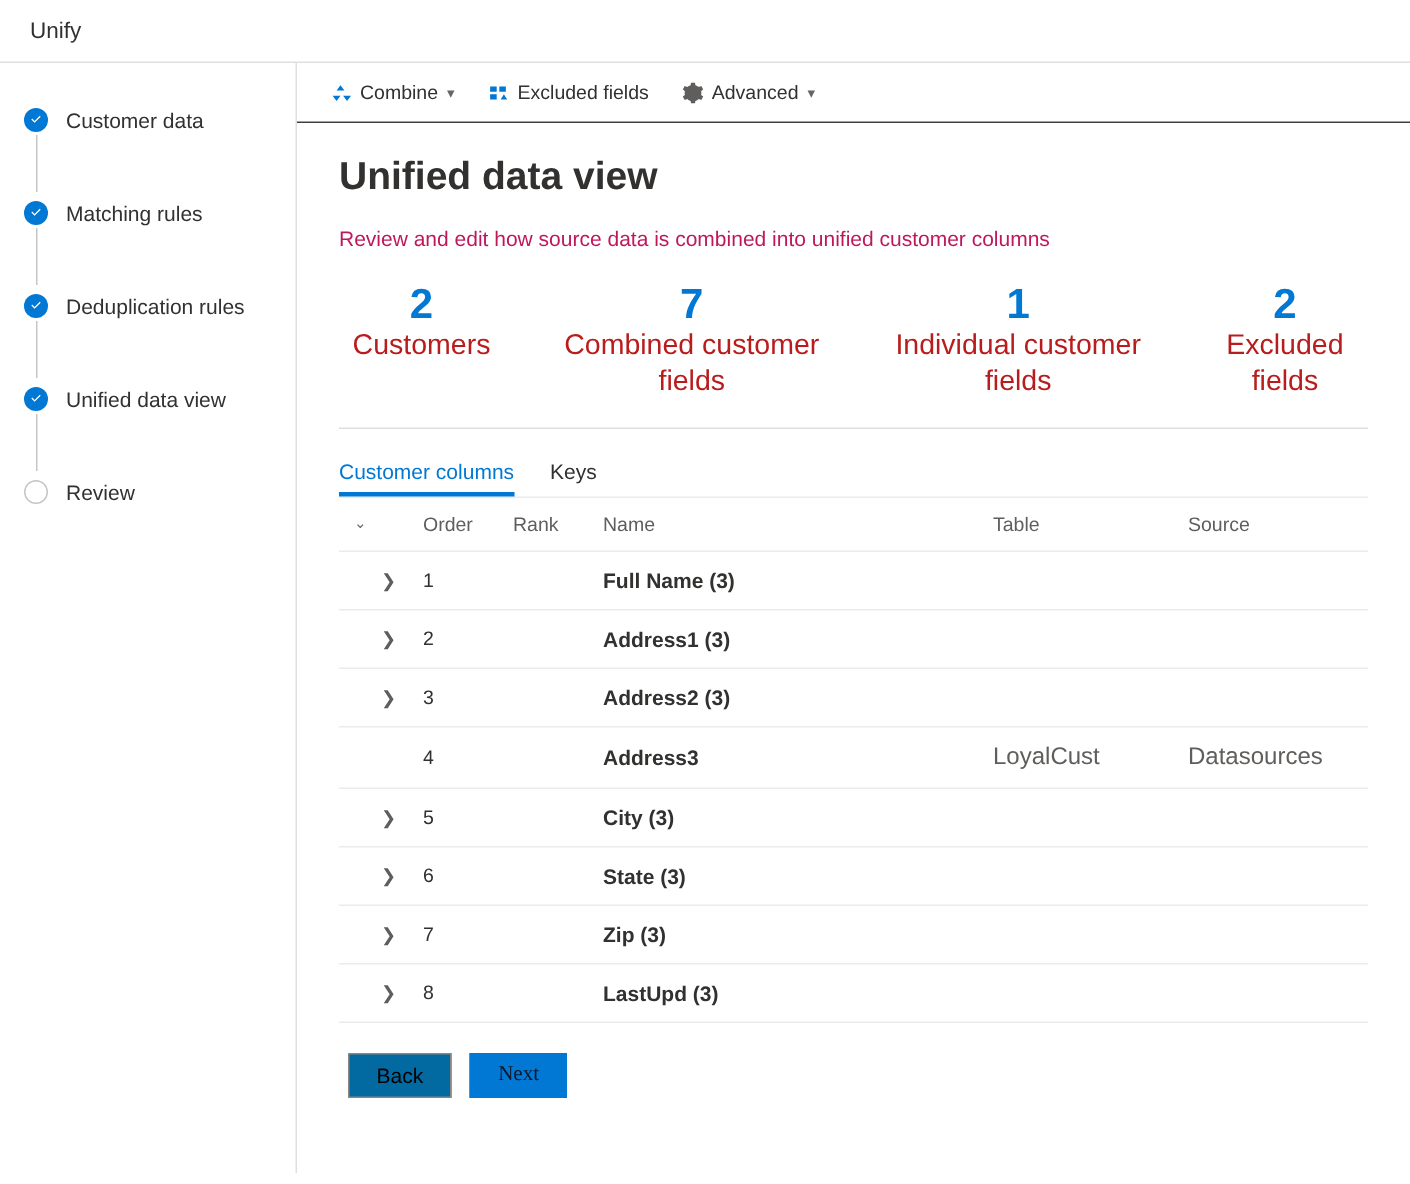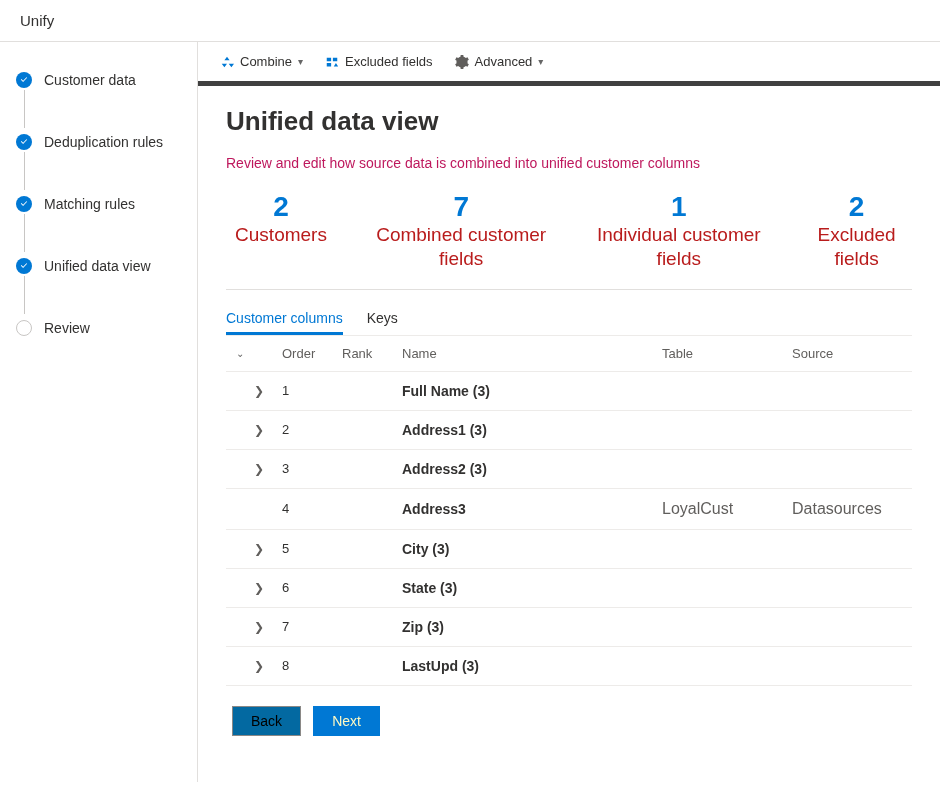--- a/index.html
+++ b/index.html
@@ -54,21 +54,21 @@
     .step-circle.pending { border: 1px solid #c8c6c4; background: #fff; }
     .step-label { font-size: 14px; }
     .step-item.padded { margin-bottom: 26px; }
 
     .main { flex: 1; padding: 0; }
     .toolbar {
       display: flex;
       align-items: flex-start;
       gap: 22px;
       padding: 12px 22px;
-      border-bottom: 5px solid #404040;
+      border-bottom: 1px solid #404040;
       font-size: 13px;
     }
     .toolbar-item {
       display: flex;
       align-items: center;
       gap: 6px;
       cursor: pointer;
     }
     .chev-down { font-size: 10px; color: #666; }
     .icon-sm { display: inline-flex; }
@@ -107,21 +107,21 @@
     .red-box { border: 3px solid #c0392b; padding: 2px 6px; display: inline-block; }
 
     .footer-btns { display: flex; gap: 12px; padding: 20px 6px; }
     .btn {
       padding: 6px 18px;
       font-size: 14px;
       cursor: pointer;
       border: 1px solid #8a8886;
       background: #0369a1;
     }
-    .btn.primary { background: #0078d4; border-color: #0078d4; color: #fef9c3; }
+    .btn.primary { background: #0078d4; border-color: #0078d4; color: #0f172a; font-family: Liberation Serif, serif; }
   </style>
 </head>
 <body>
 
 <div class="top-header">
   <span>Unify</span>
 </div>
 
 <div class="layout">
   <nav class="sidebar">
@@ -134,30 +134,30 @@
           </span>
           <span class="step-label">Customer data</span>
           <span class="step-line"></span>
         </li>
         <li class="step-item padded">
           <span class="step-circle done">
             <svg viewBox="0 0 16 16">
               <path d="M6.5 11L3 7.5l1-1L6.5 9 12 3.5l1 1z"></path>
             </svg>
           </span>
-          <span class="step-label">Deduplication rules</span>
+          <span class="step-label">Matching rules</span>
           <span class="step-line"></span>
         </li>
         <li class="step-item padded">
           <span class="step-circle done">
             <svg viewBox="0 0 16 16">
               <path d="M6.5 11L3 7.5l1-1L6.5 9 12 3.5l1 1z"></path>
             </svg>
           </span>
-          <span class="step-label">Matching rules</span>
+          <span class="step-label">Deduplication rules</span>
           <span class="step-line"></span>
         </li>
         <li class="step-item padded">
           <span class="step-circle done">
             <svg viewBox="0 0 16 16">
               <path d="M6.5 11L3 7.5l1-1L6.5 9 12 3.5l1 1z"></path>
             </svg>
           </span>
           <span class="step-label">Unified data view</span>
           <span class="step-line"></span>

